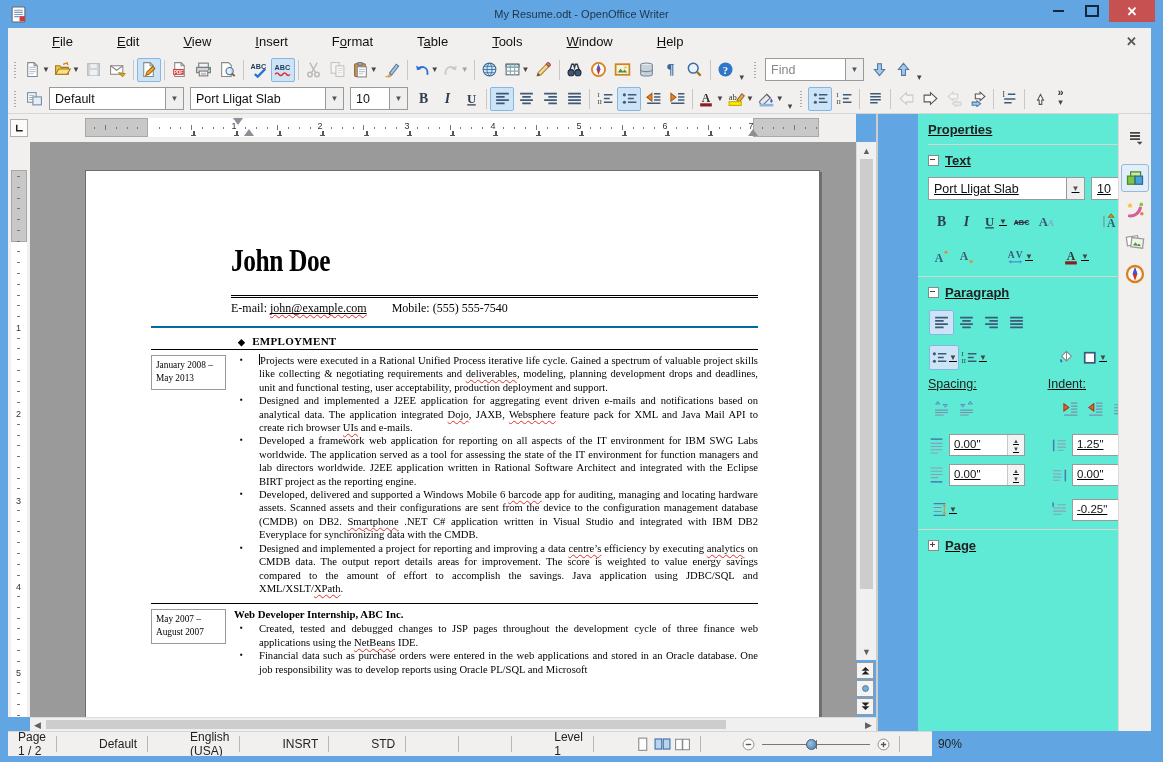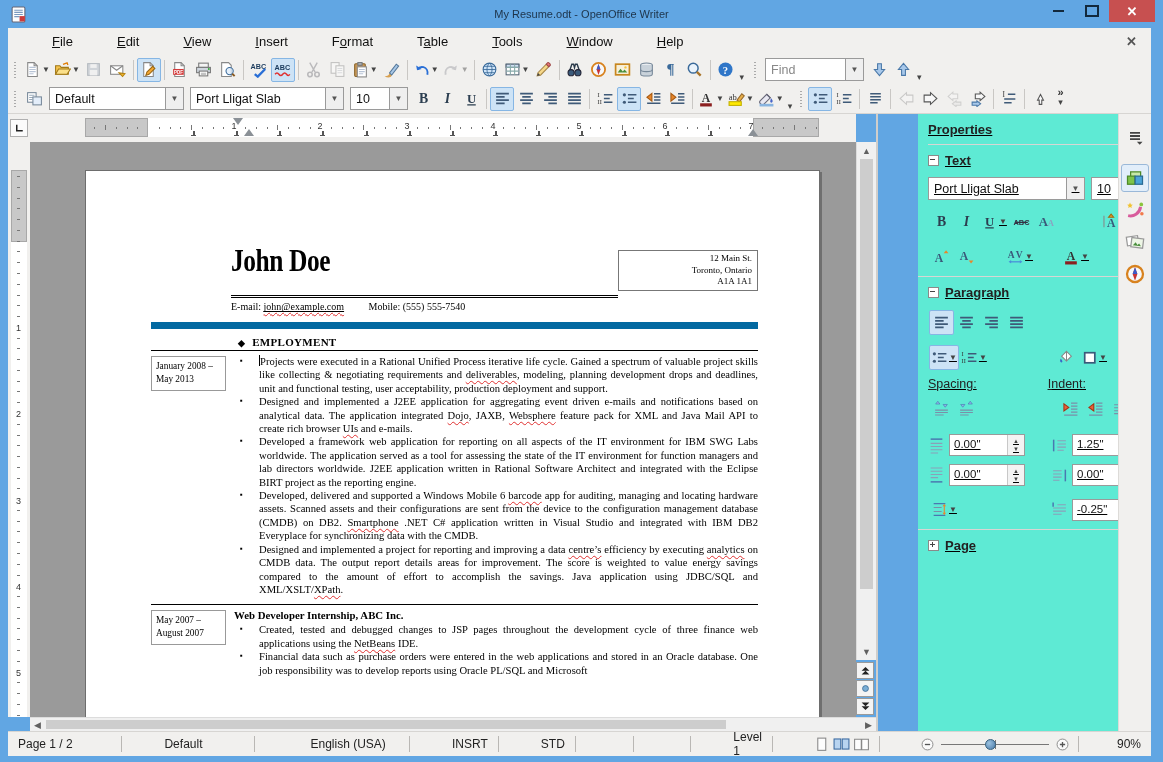--- a/index.html
+++ b/index.html
@@ -60,21 +60,21 @@
   .canvas{left:30px;top:142px;width:826px;height:575px;background:#9a9a9a;overflow:hidden;}
   .page{position:absolute;left:55px;top:28px;width:733px;height:800px;background:#fff;
         border:1px solid #6d6d6d;box-shadow:2px 2px 0 rgba(60,60,60,.45);
         font-family:"Liberation Serif",serif;color:#000;}
   .tablezone{margin:72px 61px 0 65px;}
   .hdr{display:flex;align-items:center;padding-left:80px;}
   .namecell{flex:1;border-bottom:3px double #000;height:52px;}
   .docname{font-size:31px;font-weight:bold;letter-spacing:-.5px;transform:scaleX(.82);transform-origin:0 0;
            white-space:nowrap;margin:0;line-height:36px;}
   .addrbox{width:128px;border:1px solid #777;padding:2px 5px;font-size:9px;line-height:11.5px;text-align:right;}
-  .contact{padding:3px 0 10px 80px;font-size:10px;border-bottom:7px solid #0369a1;}
+  .contact{padding:3px 0 10px 80px;font-size:12px;border-bottom:2px solid #0369a1;}
   .contact .lbl2{margin-left:22px;}
   .lnk{text-decoration:underline;}
   .sq{text-decoration:underline;text-decoration-style:wavy;text-decoration-color:#e03030;
       text-decoration-thickness:1px;text-underline-offset:2px;text-decoration-skip-ink:none;}
   .sechead{border-bottom:1px solid #000;padding:7px 0 2px 87px;font-size:11px;font-weight:bold;letter-spacing:.3px;}
   .sechead .diamond{font-size:9px;margin-right:7px;}
   .jobrow{display:flex;padding-top:3px;}
   .jobrow.rule{border-bottom:1px solid #000;padding-bottom:8px;}
   .dcell{width:80px;flex:none;}
   .dbox{border:1px solid #999;margin-top:2px;padding:3px 3px 4px 4px;font-size:9.3px;line-height:13px;width:66px;}
@@ -121,21 +121,21 @@
   .spin .ud{width:16px;border-left:1px solid #c8c8c8;background:#f3f3f3;display:flex;flex-direction:column;
             align-items:center;justify-content:center;font-size:6px;color:#444;line-height:1.4;}
   .sdiv{height:1px;background:#d8d6d3;margin:6px -10px 2px;}
   
   .tabstrip{left:1118px;top:114px;width:33px;height:617px;background:#f1f0ee;border-left:1px solid #dddbd8;
             box-sizing:border-box;display:flex;flex-direction:column;align-items:center;padding-top:8px;}
   .sbtab{width:26px;height:26px;display:flex;align-items:center;justify-content:center;margin-bottom:4px;border-radius:3px;border:1px solid transparent;}
   .sbtab.active{background:#e2eefa;border-color:#9ab8d8;}
   .sbtab .icon,.sbtab svg{width:20px;height:20px;}
   
-  .statusbar{left:8px;top:731px;width:1143px;height:25px;background:#f1f0ee;border-top:1px solid #d7d5d2;
+  .statusbar{left:8px;top:731px;width:924px;height:25px;background:#f1f0ee;border-top:1px solid #d7d5d2;
              display:flex;align-items:center;font-size:12px;color:#222;box-sizing:border-box;gap:32px;}
   .seg{height:16px;display:flex;align-items:center;padding:0 10px;border-right:1px solid #b9b7b4;}
   .seg.center{justify-content:center;}
   .viewicons{display:flex;align-items:center;gap:2px;padding:0 8px;border-right:1px solid #b9b7b4;height:16px;}
   .vwbtn{width:18px;height:18px;display:flex;align-items:center;justify-content:center;}
   .zoomer{display:flex;align-items:center;gap:6px;padding:0 8px;border-right:1px solid #b9b7b4;height:16px;}
   .ztrack{position:relative;width:108px;height:11px;}
   .ztrack .line{position:absolute;left:0;right:0;top:5px;height:1px;background:#777;}
   .ztrack .notch{position:absolute;left:50%;top:1px;width:1px;height:9px;background:#777;}
   .ztrack .thumb{position:absolute;left:44px;top:0;width:11px;height:11px;border-radius:50%;
@@ -833,25 +833,20 @@
       </div>
     </div>
 
   <div class="abs canvas">
     <div class="page">
       <div class="tablezone">
         <div class="hdr">
           <div class="namecell">
             <div class="docname">John Doe</div>
           </div>
-          <div class="addrbox" id="addrbox">
-              <div>12 Main St.</div>
-              <div>Toronto, Ontario</div>
-              <div>A1A 1A1</div>
-            </div>
         </div>
         <div class="contact">
           <span>E-mail:</span>
           <span class="lnk"><span class="sq">john@example.com</span></span>
           <span class="lbl2">Mobile: (555) 555-7540</span>
         </div>
         <div class="sechead">
           <span class="diamond">◆</span><span>EMPLOYMENT</span>
         </div>
         <div id="jobs">

